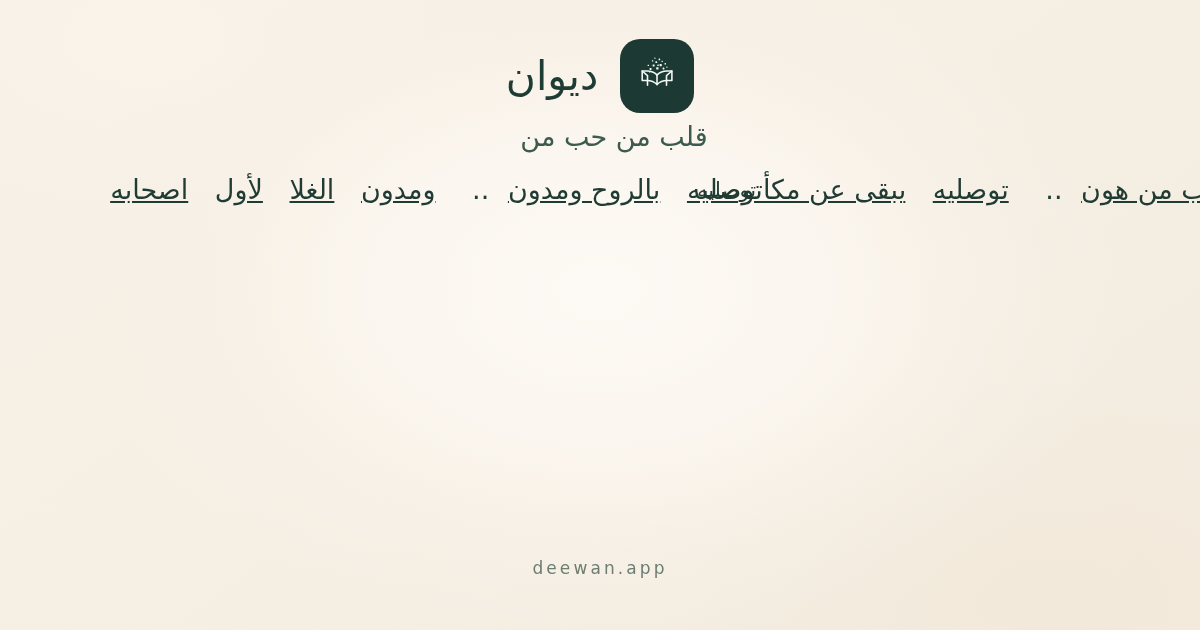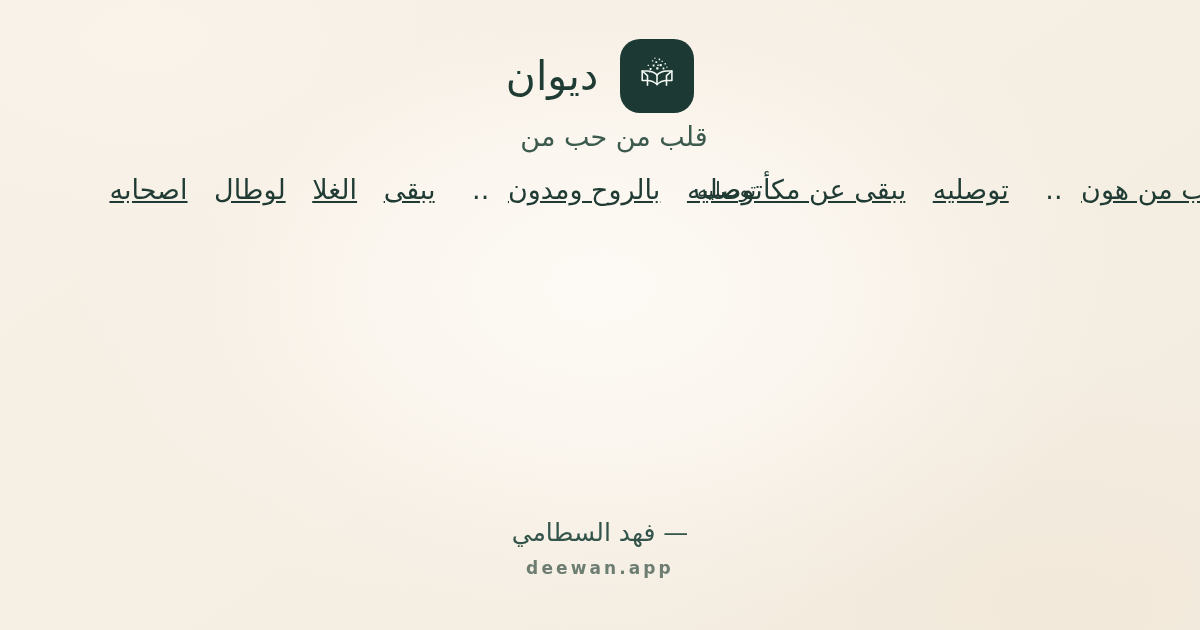--- a/index.html
+++ b/index.html
@@ -131,21 +131,20 @@
     top: 557px;
     left: 0;
     right: 0;
     text-align: center;
     direction: ltr;
     font-size: 17px;
     line-height: 1.3;
     letter-spacing: 3.1px;
     color: #6d7d72;
     white-space: nowrap;
-    font-weight: bold;
   }
 </style>
 </head>
 <body>
 
 <div class="card">
 
   <div class="brand">
     <div class="logo-tile">
       <span>
@@ -184,25 +183,24 @@
   <div class="poem-title">قلب من حب من</div>
 
   <div class="verse-strip">
     <div class="verse-line">
       <span class="seg">لب من هون</span>
       <span class="sep">..</span>
       <span class="seg">توصليه</span>
       <span class="seg">يبقى عن مكأتوصليه</span>
       <span class="seg">بالروح ومدون</span>
       <span class="sep">..</span>
-      <span class="seg">يبقى</span>
+      <span class="seg">ومدون</span>
       <span class="seg">الغلا</span>
-      <span class="seg">لوطال</span>
+      <span class="seg">لأول</span>
       <span class="seg">اصحابه</span>
     </div>
     <div class="verse-overlap">توصليه</div>
   </div>
 
-  <div class="attribution">— فهد   السطامي</div>
 
   <div class="site-url">deewan.app</div>
 
 </div>
 
 </body></html>

